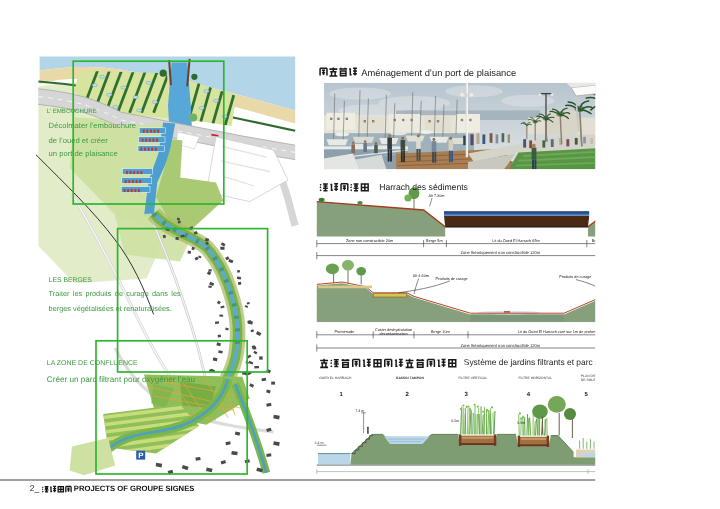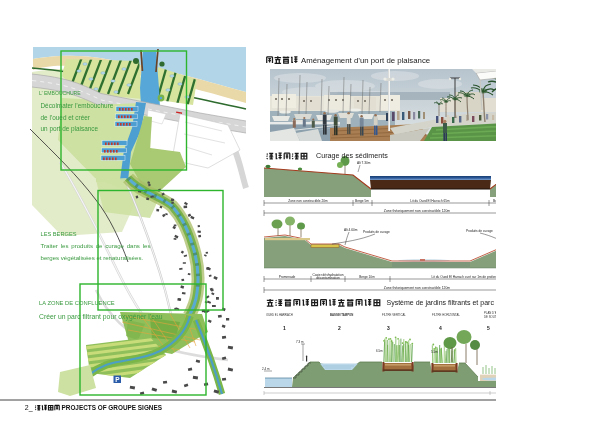--- a/index.html
+++ b/index.html
@@ -976,21 +976,21 @@
 <circle cx="554.5" cy="401.5" r="0.4" fill="#8a8a8a"></circle>
 <path d="M562,408 C558,406 555,409 556,412 C557,415 561,416 562,413 L563,407 C562,416 562,420 556,421"></path>
 <path d="M567,407 L566,416 M566.5,410 C568,406.5 572,406 572,409.5 L571,416"></path>
 <path d="M576,412 C579,411 580,408 577.5,407.5 C575,407 573.5,410 574.5,413 C575.5,416 579,416 580.5,414.5"></path>
 <path d="M587,408 C584,406.5 582,409 584,411 C586,413 586,415 583,415.5"></path>
 </g>
 </svg>
 
 <div class="t title" style="left:301px;top:55.6px;font-size:7.8px;">Aménagement d’un port de plaisance</div>
 
-<div class="t title" style="left:316px;top:151.4px;font-size:7.2px;">Curage des sédiments</div>
+<div class="t title" style="left:316px;top:151.4px;font-size:7.2px;">Harrach des sédiments</div>
 
 <div class="t title" style="left:386.5px;top:298.8px;font-size:7px;">Système de jardins filtrants et parc agricole</div>
 
 <div class="t gt" style="left:39px;top:90.2px;font-size:5.1px;">L’ EMBOUCHURE</div>
 <div class="t gt" style="left:40.5px;top:101.5px;font-size:6.4px;">Décolmater l’embouchure</div>
 <div class="t gt" style="left:40.5px;top:113.5px;font-size:6.4px;">de l’oued et créer</div>
 <div class="t gt" style="left:40.5px;top:125px;font-size:6.4px;">un port de plaisance</div>
 
 <div class="t gt" style="left:40.5px;top:230.7px;font-size:5.7px;">LES BERGES</div>
 <div class="gt" style="position:absolute;left:40.5px;top:240.2px;width:110px;font-size:6.1px;line-height:12px;text-align:justify;color:#3a9a40;">Traiter les produits de curage dans les berges végétalisées et renaturalisées.</div>

